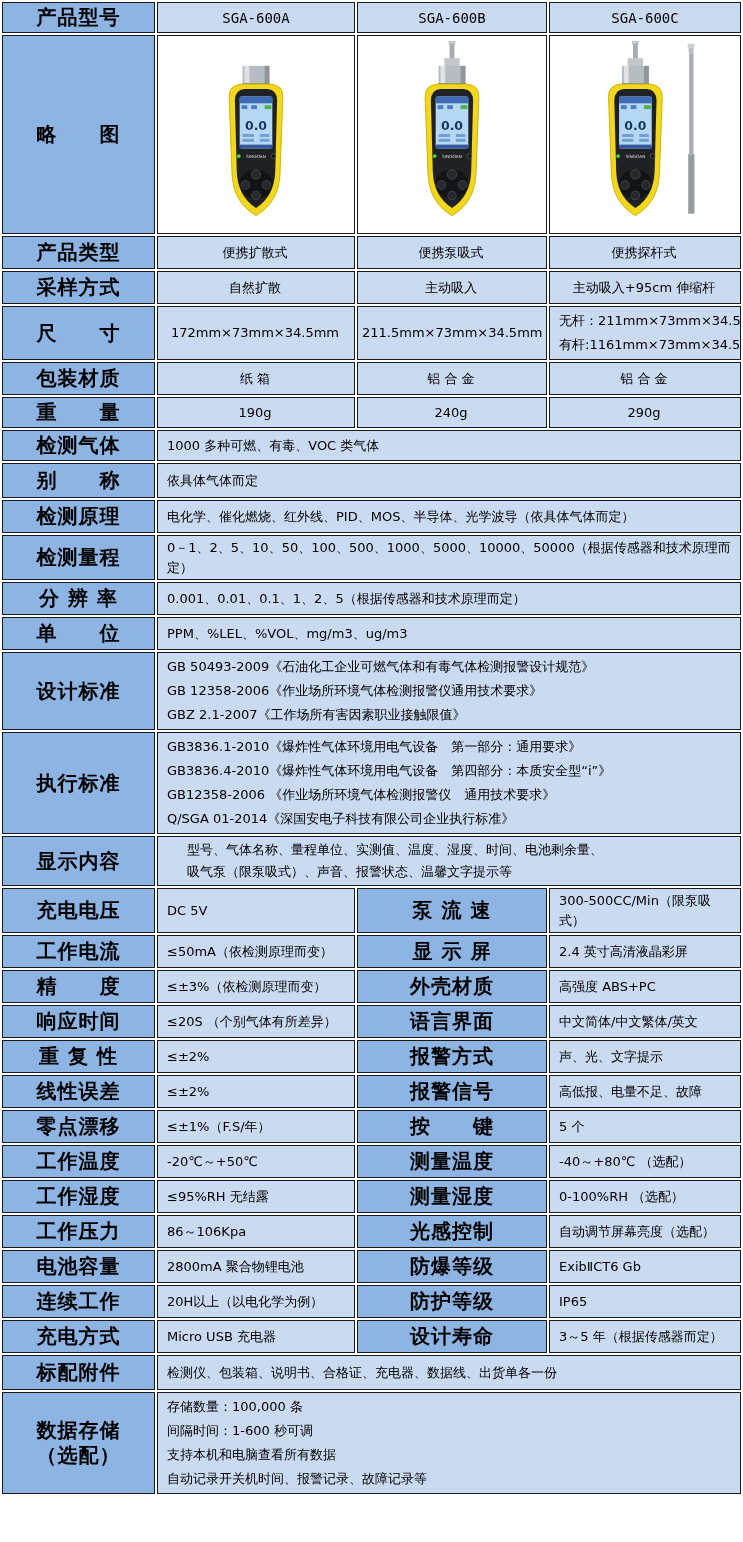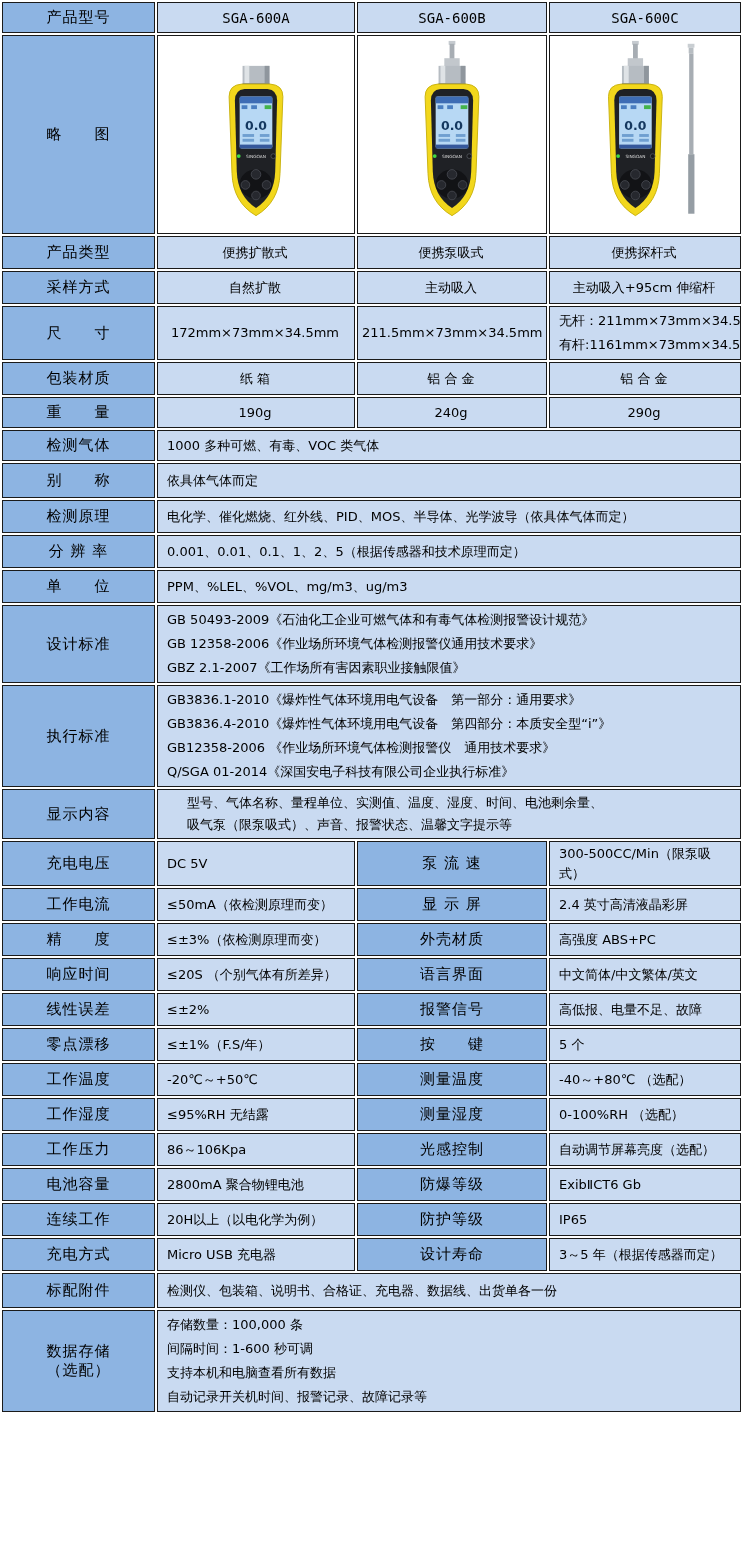--- a/index.html
+++ b/index.html
@@ -29,22 +29,22 @@
   col.c4{width:192px;}
   th,td{
     box-sizing:border-box;
     border:1px solid var(--border);
     padding:2px 6px;
     overflow:hidden;
     vertical-align:middle;
   }
   th.lbl{
     background:var(--label-bg);
-    font-weight:normal;
-    font-size:15px;
+    font-weight:bold;
+    font-size:20px;
     text-align:center;
     letter-spacing:1px;
     line-height:1.25;
   }
   td.val{
     background:var(--value-bg);
     font-size:13px;
     text-align:left;
     padding-left:9px;
     line-height:1.5;
@@ -200,20 +200,24 @@
   </tr>
   <tr class="h34">
     <th class="lbl">别　　称</th>
     <td class="val" colspan="3">依具体气体而定</td>
   </tr>
   <tr class="h33">
     <th class="lbl">检测原理</th>
     <td class="val" colspan="3">电化学、催化燃烧、红外线、PID、MOS、半导体、光学波导（依具体气体而定）</td>
   </tr>
   <tr class="h33">
+    <th class="lbl">检测量程</th>
+    <td class="val" colspan="3">0－1、2、5、10、50、100、500、1000、5000、10000、50000（根据传感器和技术原理而定）</td>
+  </tr>
+  <tr class="h33">
     <th class="lbl">分 辨 率</th>
     <td class="val" colspan="3">0.001、0.01、0.1、1、2、5（根据传感器和技术原理而定）</td>
   </tr>
   <tr class="h33">
     <th class="lbl">单　　位</th>
     <td class="val" colspan="3">PPM、%LEL、%VOL、mg/m3、ug/m3</td>
   </tr>
 
   <tr class="h73">
     <th class="lbl">设计标准</th>
@@ -258,20 +262,26 @@
     <th class="lbl">精　　度</th>
     <td class="val">≤±3%（依检测原理而变）</td>
     <th class="lbl">外壳材质</th>
     <td class="val">高强度 ABS+PC</td>
   </tr>
   <tr class="h33">
     <th class="lbl">响应时间</th>
     <td class="val">≤20S （个别气体有所差异）</td>
     <th class="lbl">语言界面</th>
     <td class="val">中文简体/中文繁体/英文</td>
+  </tr>
+  <tr class="h33">
+    <th class="lbl">重 复 性</th>
+    <td class="val">≤±2%</td>
+    <th class="lbl">报警方式</th>
+    <td class="val">声、光、文字提示</td>
   </tr>
   <tr class="h33">
     <th class="lbl">线性误差</th>
     <td class="val">≤±2%</td>
     <th class="lbl">报警信号</th>
     <td class="val">高低报、电量不足、故障</td>
   </tr>
   <tr class="h33">
     <th class="lbl">零点漂移</th>
     <td class="val">≤±1%（F.S/年）</td>

